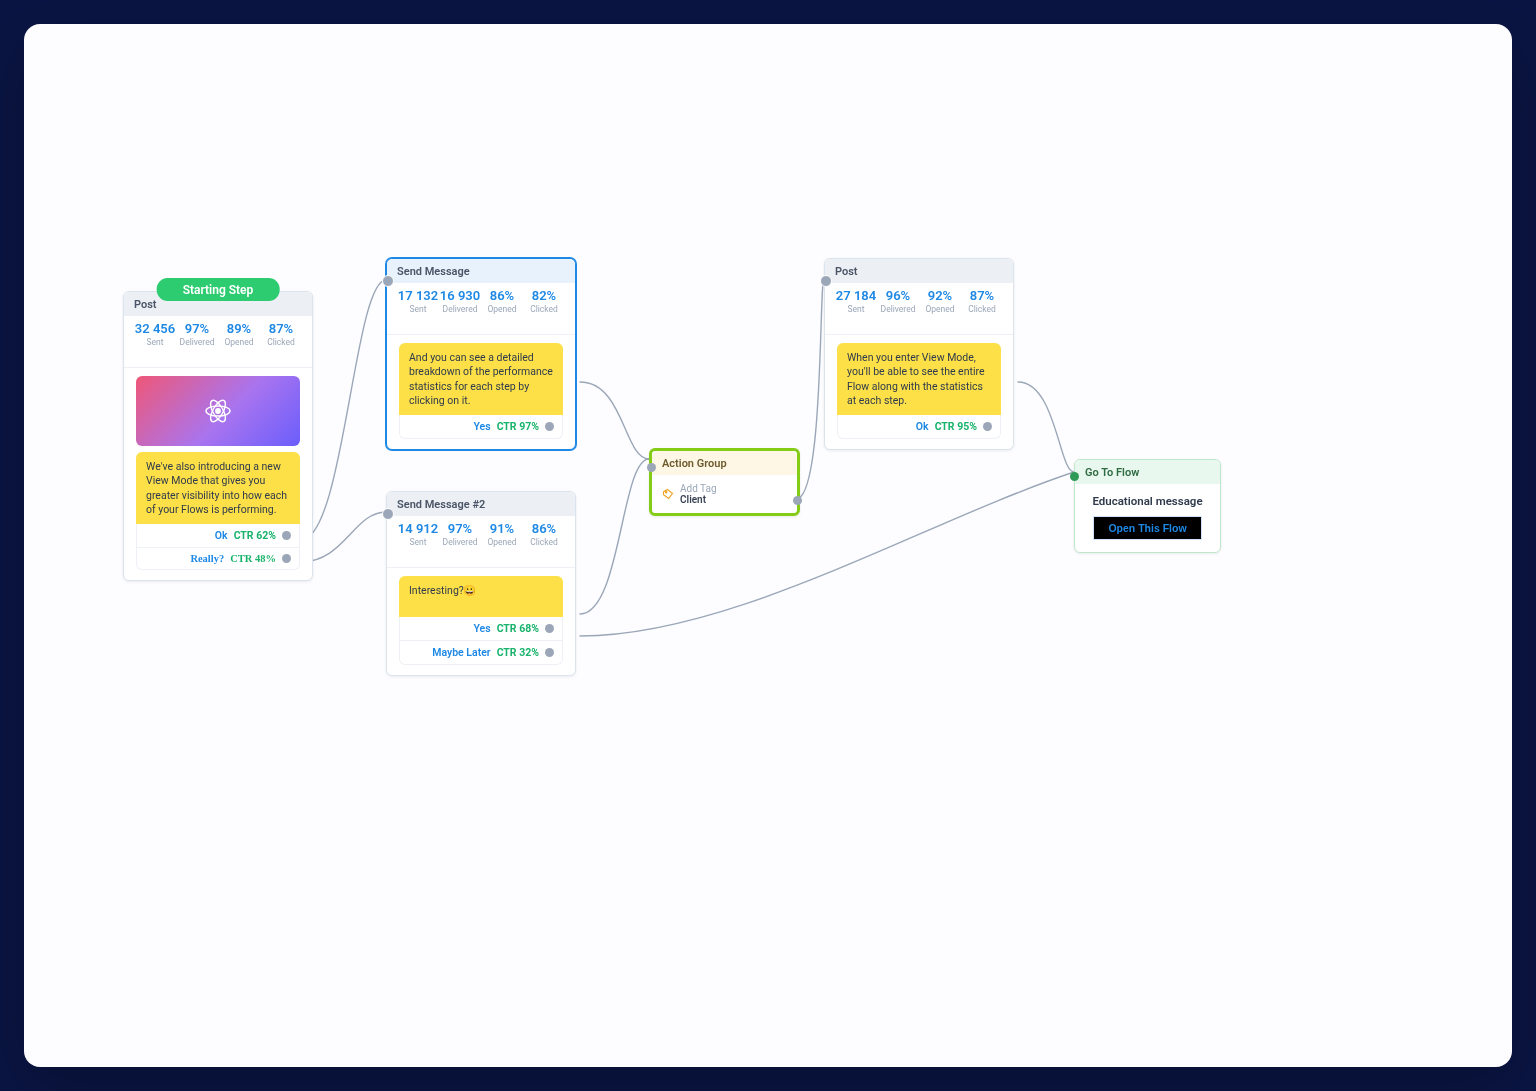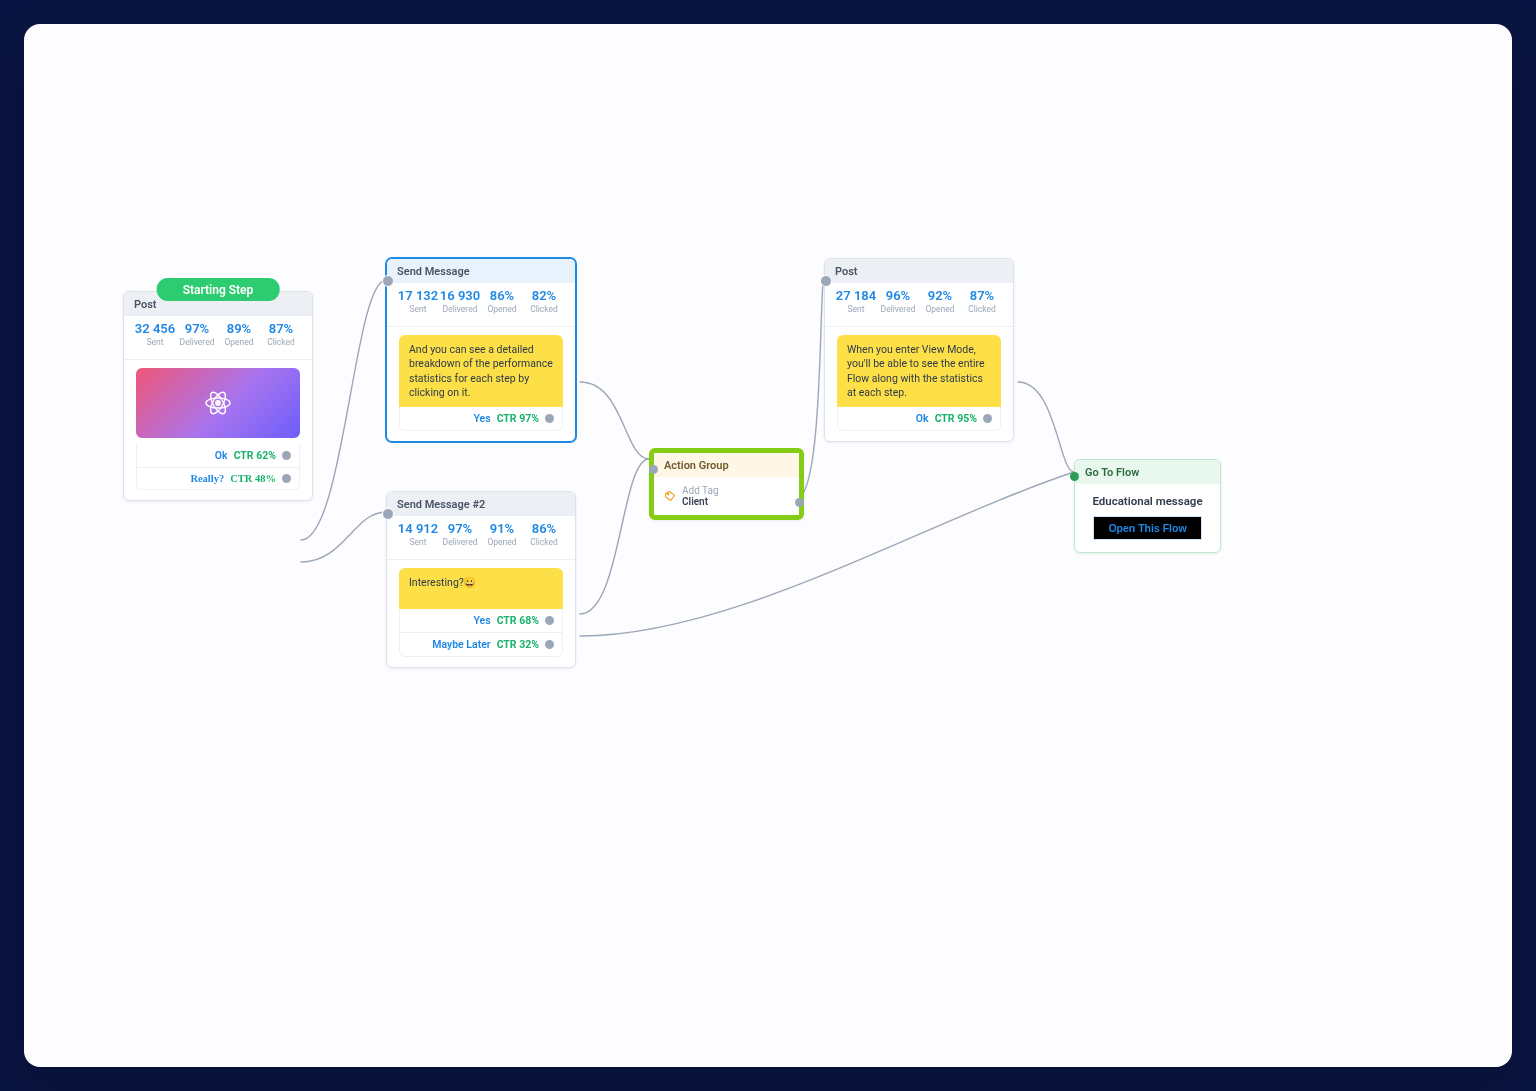--- a/index.html
+++ b/index.html
@@ -4,33 +4,33 @@
 <style>
 html,body{margin:0;padding:0;width:100%;height:100%;font-family:-apple-system,BlinkMacSystemFont,"Segoe UI",Roboto,Helvetica,Arial,sans-serif;background:#0a1543;}
 .app-canvas{position:absolute;top:24px;left:24px;right:24px;bottom:24px;background:#fdfdff;border-radius:16px;box-shadow:0 20px 60px rgba(0,0,0,.25);overflow:hidden;}
 svg.connections{position:absolute;inset:0;width:100%;height:100%;pointer-events:none;}
 .node{position:absolute;background:#fff;border:1px solid #dbe3ec;border-radius:6px;box-shadow:0 1px 3px rgba(16,30,54,.08);}
 .node-header{padding:6px 10px 5px;font-size:11px;font-weight:600;color:#495466;border-radius:6px 6px 0 0;}
 .node-post .node-header{background:#eceff4;}
 .node-selected{border-color:#1e88e5;box-shadow:0 0 0 1px #1e88e5;}
 .node-selected .node-header{background:#e8f2fd;}
 .starting-badge{position:absolute;top:-14px;left:50%;transform:translateX(-50%);background:#2ecc71;color:#fff;font-size:12px;font-weight:600;padding:5px 26px 4px;border-radius:11px;white-space:nowrap;}
-.stats-row{display:flex;justify-content:space-between;padding:6px 10px 12px;border-bottom:1px solid #edf1f6;}
+.stats-row{display:flex;justify-content:space-between;padding:6px 10px 20px;border-bottom:1px solid #edf1f6;}
 .stat{display:flex;flex-direction:column;align-items:center;flex:1;}
 .stat-value{color:#1e88e5;font-size:13px;font-weight:600;line-height:1.1;}
 .stat-label{color:#9ba7b8;font-size:8.5px;margin-top:1px;}
 .node-body{padding:8px 12px 10px;}
 .gradient-card{height:70px;border-radius:6px;background:linear-gradient(135deg,#ef5777 0%,#a974ef 55%,#6b5efb 100%);display:flex;align-items:center;justify-content:center;margin-bottom:6px;}
 .atom-icon{width:32px;height:32px;}
 .msg-bubble{background:#fde047;border-radius:6px 6px 0 0;padding:8px 10px 7px;font-size:10.5px;line-height:1.35;color:#2f3a4c;}
 .cta-row{display:flex;align-items:center;justify-content:flex-end;gap:6px;background:#fff;border:1px solid #edf1f6;border-top:none;padding:5px 8px 5px 10px;font-size:10.5px;}
 .cta-row .reply{color:#1e88e5;font-weight:600;margin-right:auto;text-align:right;flex:1;}
 .cta-row .ctr{color:#19b36b;font-weight:700;}
 .port{width:9px;height:9px;border-radius:50%;background:#9ba7b8;flex:0 0 auto;}
-.action-node{border:5px solid #84cc16;}
+.action-node{border:3px solid #84cc16;}
 .action-node .node-header{background:#fff7e6;color:#6d5b2c;}
 .tag-row{display:flex;align-items:center;gap:6px;padding:8px 10px;font-size:10px;}
 .tag-icon{width:12px;height:12px;color:#f0a020;}
 .tag-label{color:#9ba7b8;}
 .tag-value{color:#3a4355;font-weight:600;display:block;font-size:10px;}
 .goto-node{border:1px solid #bfe7cc;}
 .goto-node .node-header{background:#e9f8ee;color:#2e6b42;}
 .goto-body{padding:10px 12px 12px;text-align:center;}
 .goto-title{font-size:11.5px;color:#2f3a4c;font-weight:600;margin-bottom:8px;}
 .open-flow-btn{display:inline-block;border:1px solid #cfe4fb;color:#1e88e5;background:#000000;font-size:10.5px;font-weight:600;padding:5px 14px;border-radius:0;cursor:pointer;}
@@ -79,20 +79,21 @@
   </div>
   <div class="node-body">
     <div class="gradient-card">
       <svg class="atom-icon" viewBox="0 0 32 32" fill="none" stroke="#fff" stroke-width="1.4">
         <circle cx="16" cy="16" r="2.2" fill="#fff"></circle>
         <ellipse cx="16" cy="16" rx="12" ry="5"></ellipse>
         <ellipse cx="16" cy="16" rx="12" ry="5" transform="rotate(60 16 16)"></ellipse>
         <ellipse cx="16" cy="16" rx="12" ry="5" transform="rotate(-60 16 16)"></ellipse>
       </svg>
     </div>
+    <div class="msg-bubble">We've also introducing a new View Mode that gives you greater visibility into how each of your Flows is performing.</div>
     <div class="cta-row">
       <span class="reply">Ok</span>
       <span class="ctr">CTR 62%</span>
       <span class="port"></span>
     </div>
     <div class="cta-row" style="border-radius:0 0 6px 6px;font-family:Liberation Serif, serif;">
       <span class="reply">Really?</span>
       <span class="ctr">CTR 48%</span>
       <span class="port"></span>
     </div>

